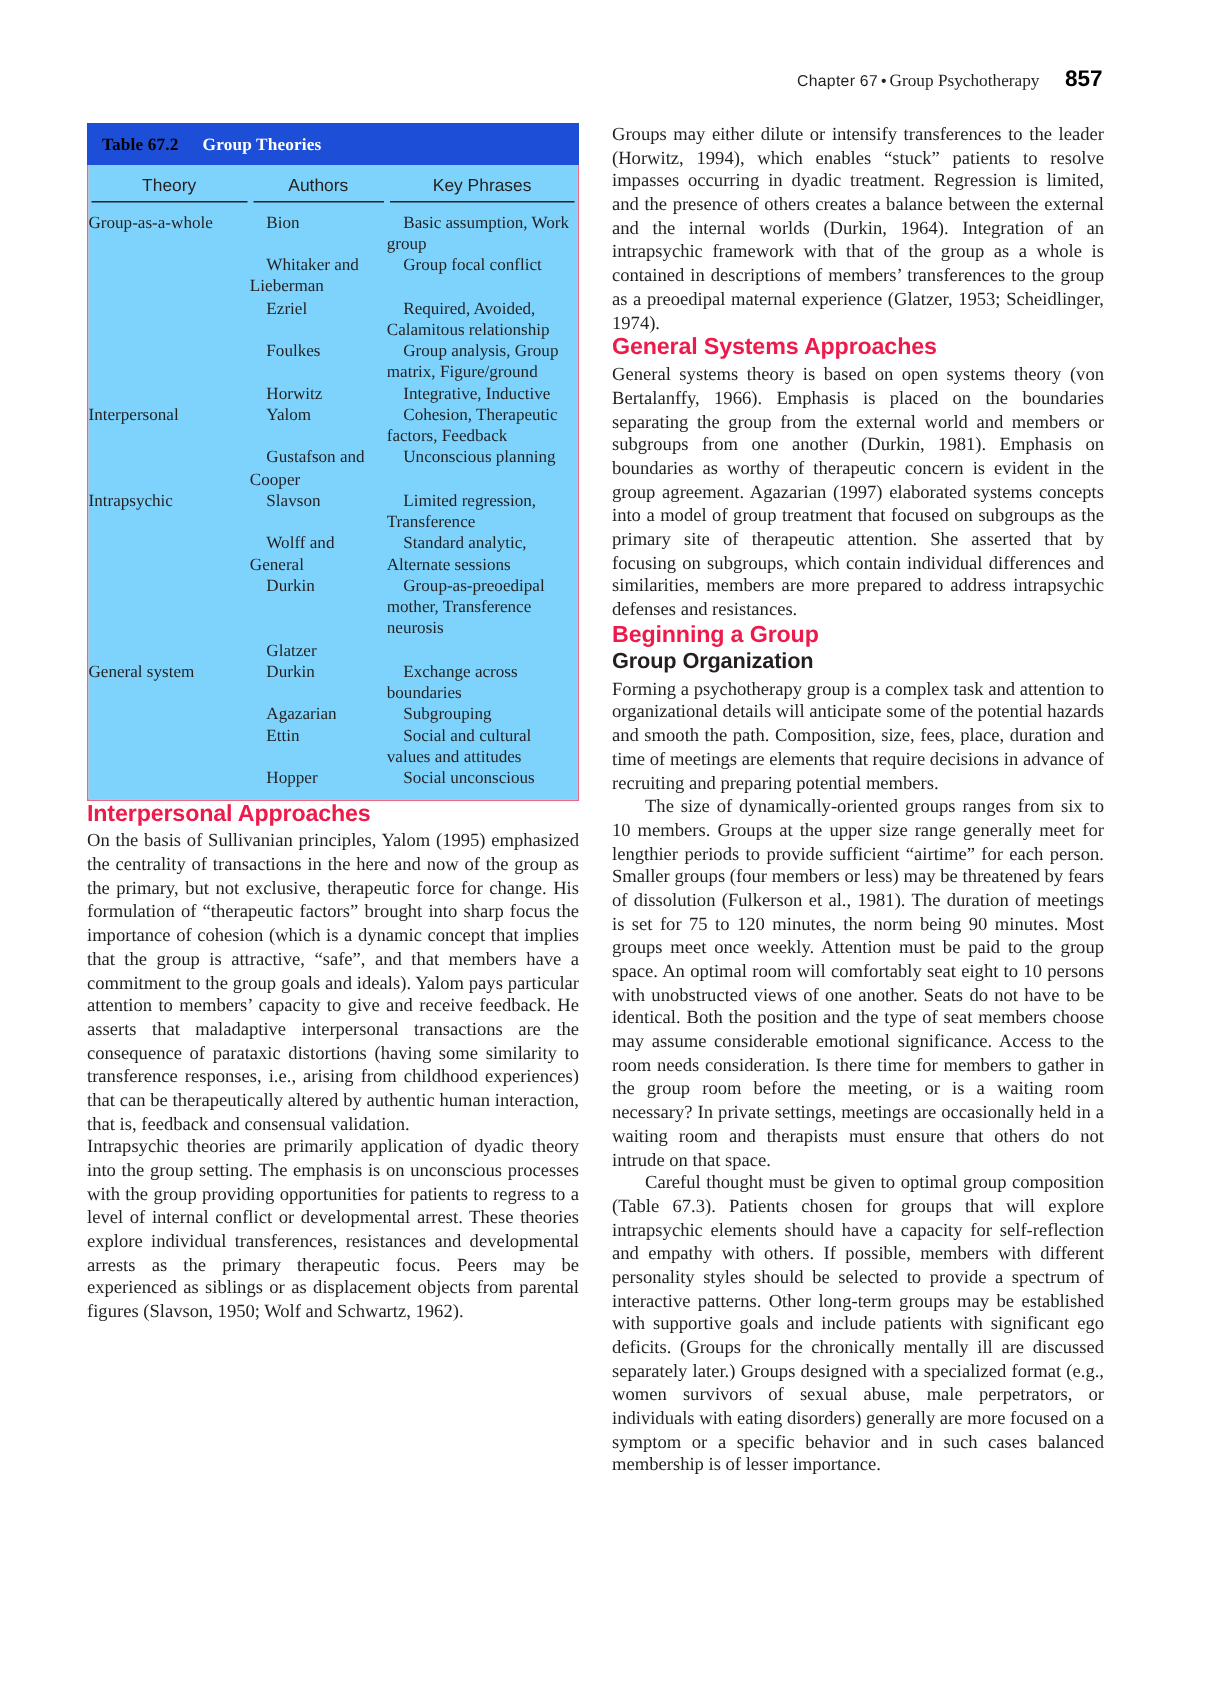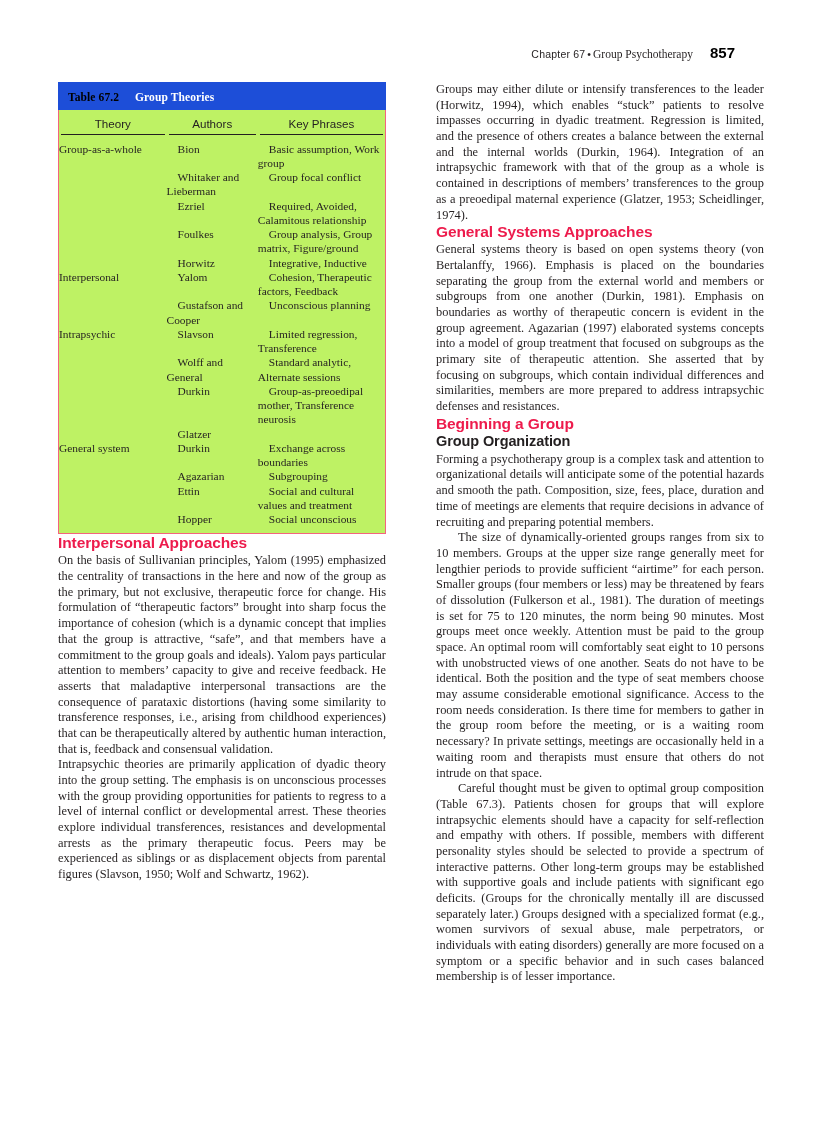--- a/index.html
+++ b/index.html
@@ -61,21 +61,20 @@
     position: absolute;
     left: 58px;
     top: 82px;
     width: 328px;
   }
   .col-right {
     position: absolute;
     left: 408px;
     top: 82px;
     width: 328px;
-    margin-left: 28px;
   }
 
   
   .tbl-box {
     border: 1.6px solid #f4647e;
     border-top: none;
     width: 100%;
     box-sizing: border-box;
     margin-bottom: 0;
   }
@@ -98,21 +97,21 @@
     font-size: 11.5px;
     color: #ffffff;
     margin-left: 16px;
     letter-spacing: .1px;
   }
   table.theories {
     border-collapse: collapse;
     width: 100%;
     font-size: 11.3px;
     line-height: 1.21;
-    background: #bef264;
+    background: #7dd3fc;
   }
   table.theories th {
     font-family: "Liberation Sans", "DejaVu Sans", sans-serif;
     font-weight: normal;
     font-size: 11.6px;
     color: #231f20;
     text-align: center;
     padding: 7px 2px 3px 2px;
     vertical-align: bottom;
   }
@@ -273,21 +272,21 @@
               <td class="c-phrases"><span class="hang">Exchange across boundaries</span></td>
             </tr>
             <tr>
               <td class="c-theory"></td>
               <td class="c-authors"><span class="hang">Agazarian</span></td>
               <td class="c-phrases"><span class="hang">Subgrouping</span></td>
             </tr>
             <tr>
               <td class="c-theory"></td>
               <td class="c-authors"><span class="hang">Ettin</span></td>
-              <td class="c-phrases"><span class="hang">Social and cultural values and treatment</span></td>
+              <td class="c-phrases"><span class="hang">Social and cultural values and attitudes</span></td>
             </tr>
             <tr>
               <td class="c-theory"></td>
               <td class="c-authors"><span class="hang">Hopper</span></td>
               <td class="c-phrases"><span class="hang">Social unconscious</span></td>
             </tr>
 
             <tr class="spacer">
                 <td colspan="3" style="height:7px"></td>
               </tr>

